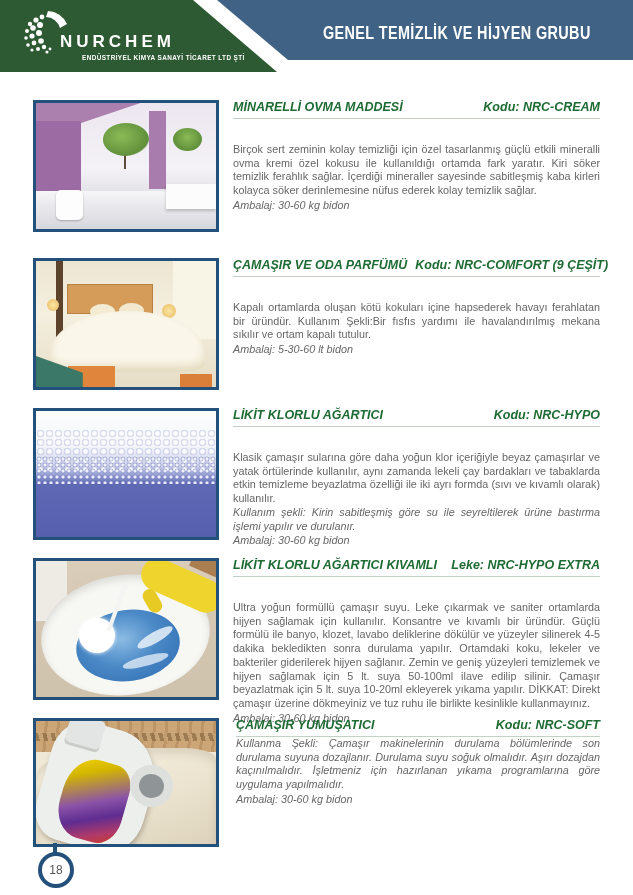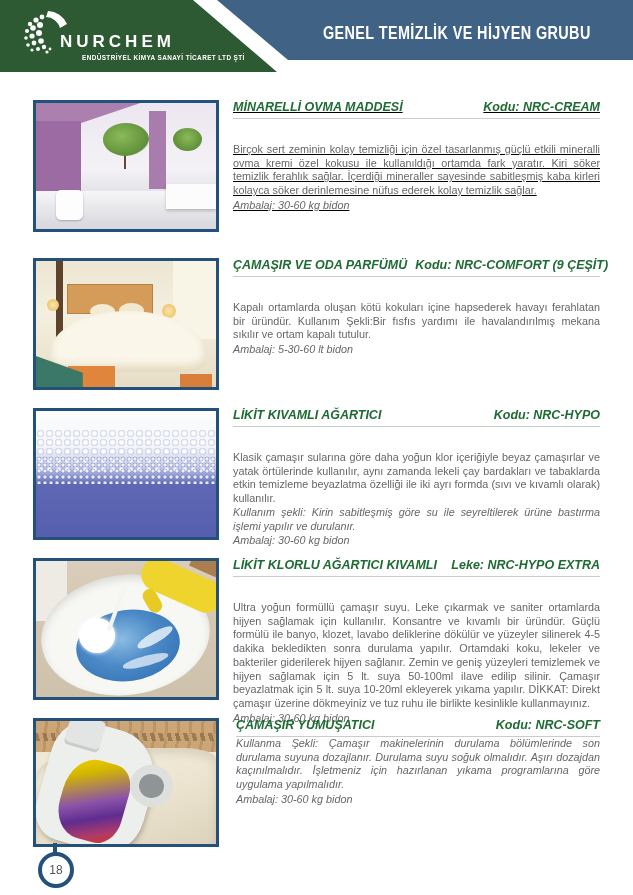--- a/index.html
+++ b/index.html
@@ -15,21 +15,21 @@
              white-space:nowrap;transform:scaleX(.8);transform-origin:100% 50%;letter-spacing:.5px;}
   .logo{position:absolute;left:20px;top:8px;display:flex;align-items:flex-start;}
   .logo svg{flex:0 0 auto;}
   .logo-text{margin-left:-12px;margin-top:24px;color:#fff;}
   .logo-name{font-size:17px;font-weight:bold;letter-spacing:4px;}
   .logo-sub{font-size:6.4px;font-weight:bold;letter-spacing:.4px;margin-top:2px;margin-left:22px;white-space:nowrap;}
 
   
   .content{padding:28px 33px 0 33px;}
   .section{display:flex;gap:14px;align-items:flex-start;}
-  .s1{height:158px;text-decoration:underline;} .s2{height:150px;} .s3{height:150px;} .s4{height:160px;} .s5{height:150px;gap:17px;}
+  .s1{height:158px;} .s2{height:150px;} .s3{height:150px;} .s4{height:160px;} .s5{height:150px;gap:17px;}
 
   .img{width:186px;border:3px solid #24507c;box-sizing:border-box;position:relative;
        overflow:hidden;background:#fff;flex:0 0 auto;}
   .h132{height:132px;} .h142{height:142px;} .h129{height:129px;}
 
   .txt{flex:1;min-width:0;}
   .title-row{display:flex;justify-content:space-between;align-items:baseline;gap:8px;}
   .ptitle,.pcode{color:#1e6b33;font-weight:bold;font-style:italic;font-size:12.5px;white-space:nowrap;}
   .rule{height:1px;background:#c4d0c6;margin-top:4px;}
   .pbody{margin-top:24px;font-size:10.8px;line-height:1.27;color:#666;text-align:justify;}
@@ -218,21 +218,21 @@
     </div>
   </div>
 
   <div class="section s3">
     <div class="img h132 img-foam">
       <div class="fm-b1"></div>
         <div class="fm-b2"></div>
     </div>
     <div class="txt">
       <div class="title-row">
-        <span class="ptitle">LİKİT KIVAMLI AĞARTICI</span>
+        <span class="ptitle">LİKİT KLORLU AĞARTICI</span>
         <span class="pcode">Kodu: NRC-HYPO</span>
       </div>
       <div class="rule"></div>
       <div class="pbody">Klasik çamaşır sularına göre daha yoğun klor içeriğiyle beyaz çamaşırlar ve yatak örtülerinde kullanılır, aynı zamanda lekeli çay bardakları ve tabaklarda etkin temizleme beyazlatma özelliği ile iki ayrı formda (sıvı ve kıvamlı olarak) kullanılır.</div>
       <div class="pusage">Kullanım şekli: Kirin sabitleşmiş göre su ile seyreltilerek ürüne bastırma işlemi yapılır ve durulanır.</div>
       <div class="ppack">Ambalaj: 30-60 kg bidon</div>
     </div>
   </div>
 
   <div class="section s4">

